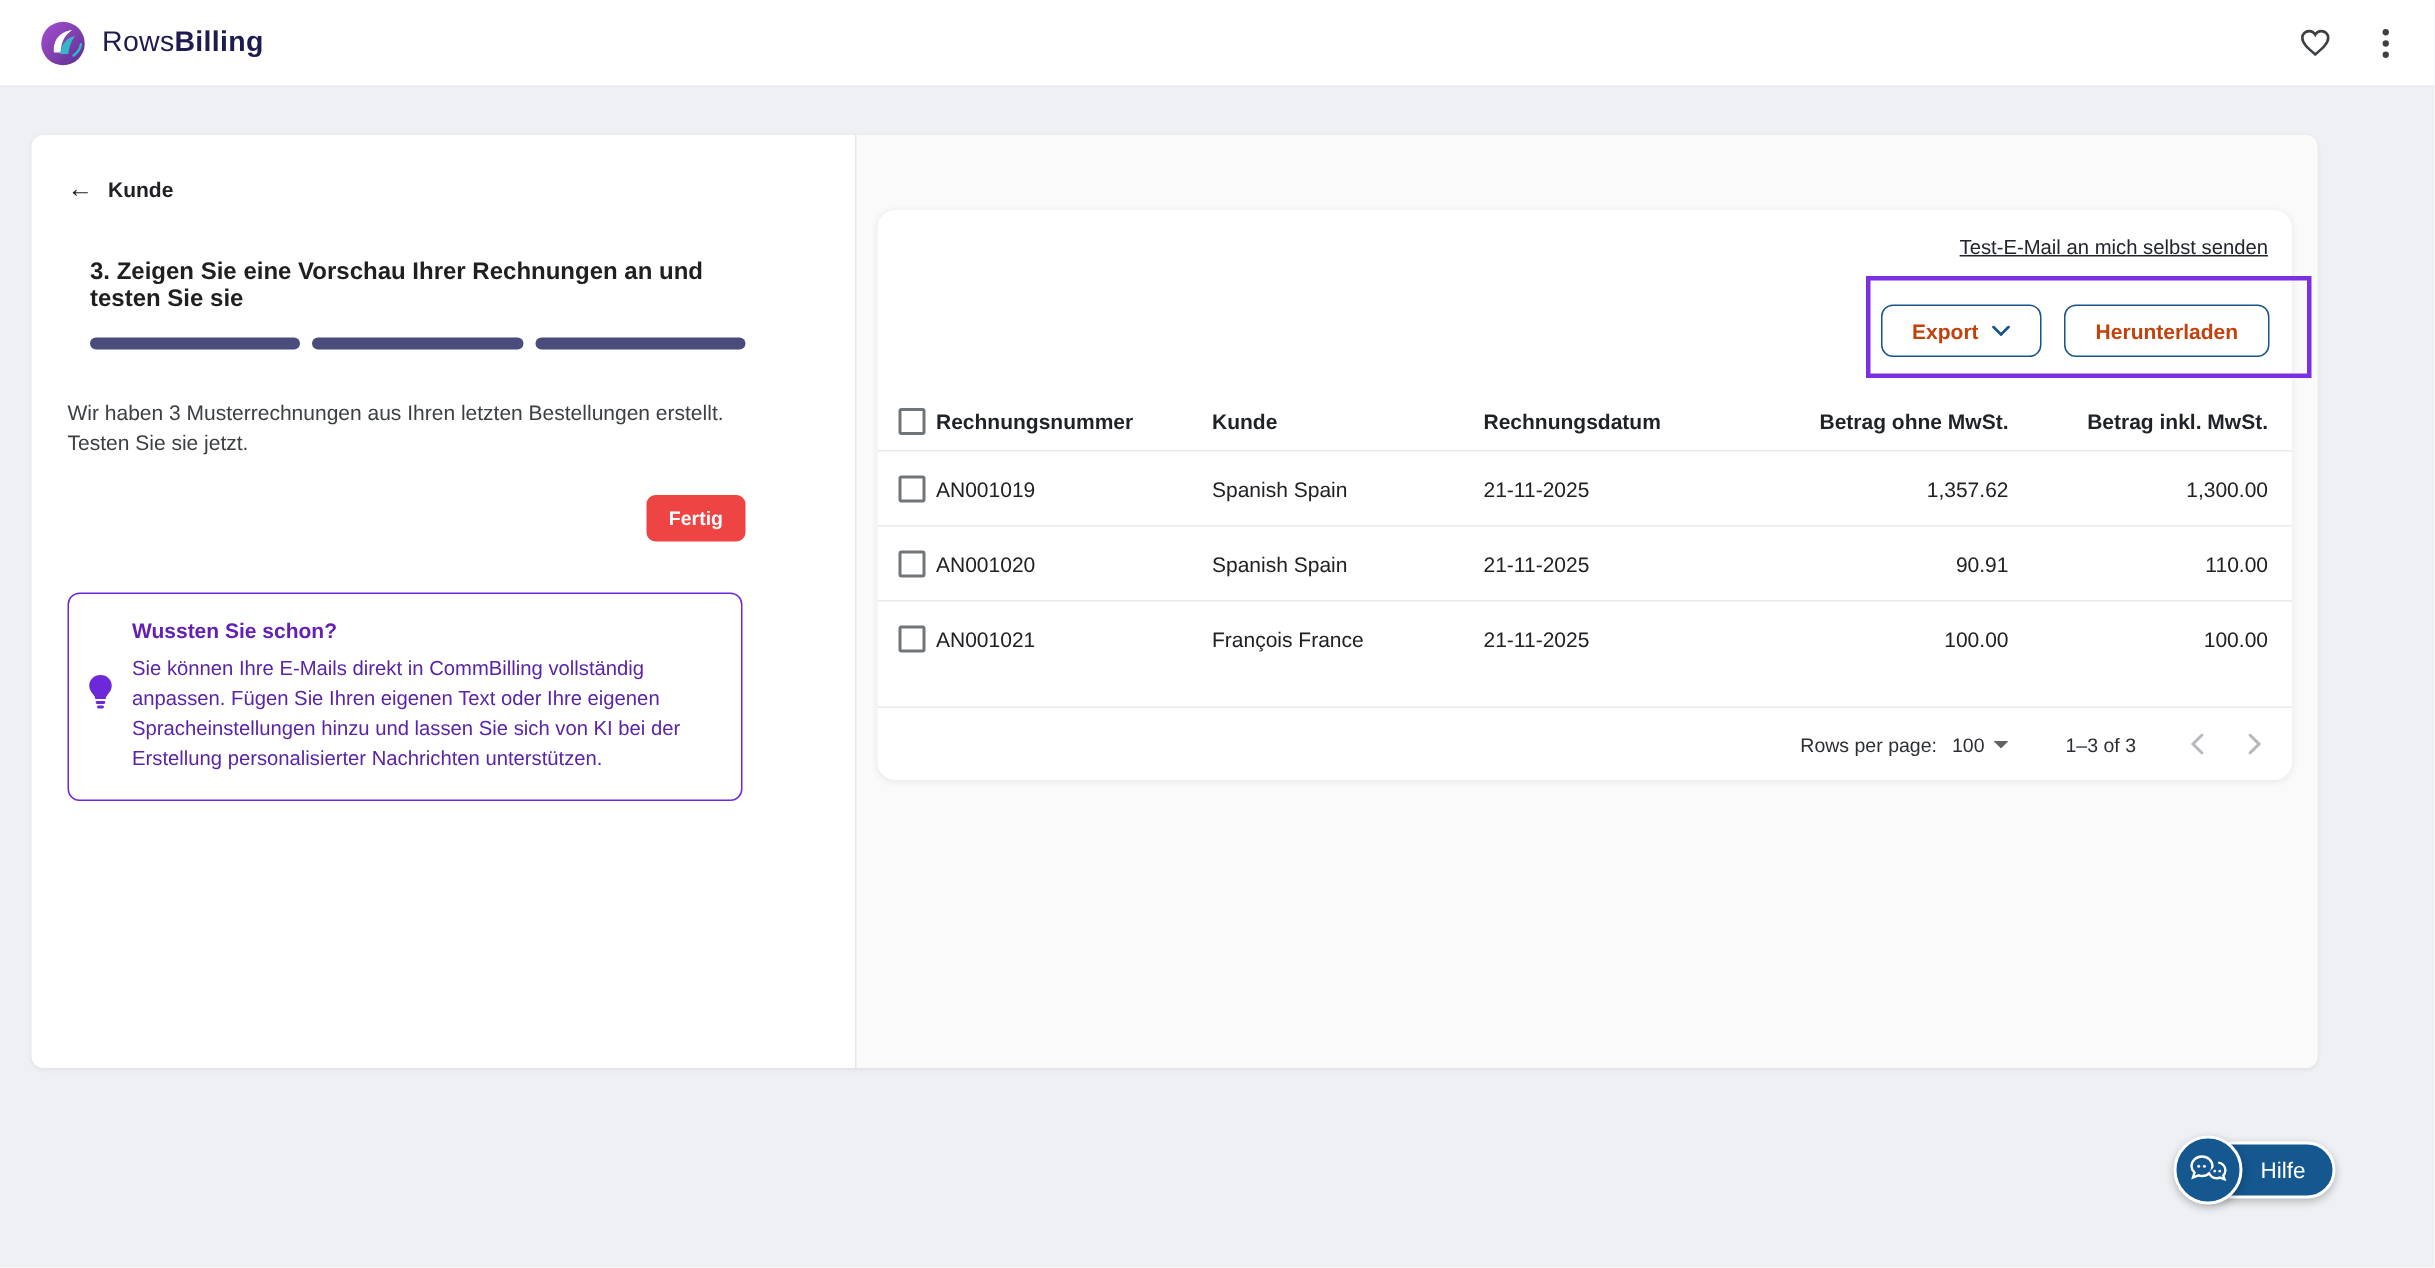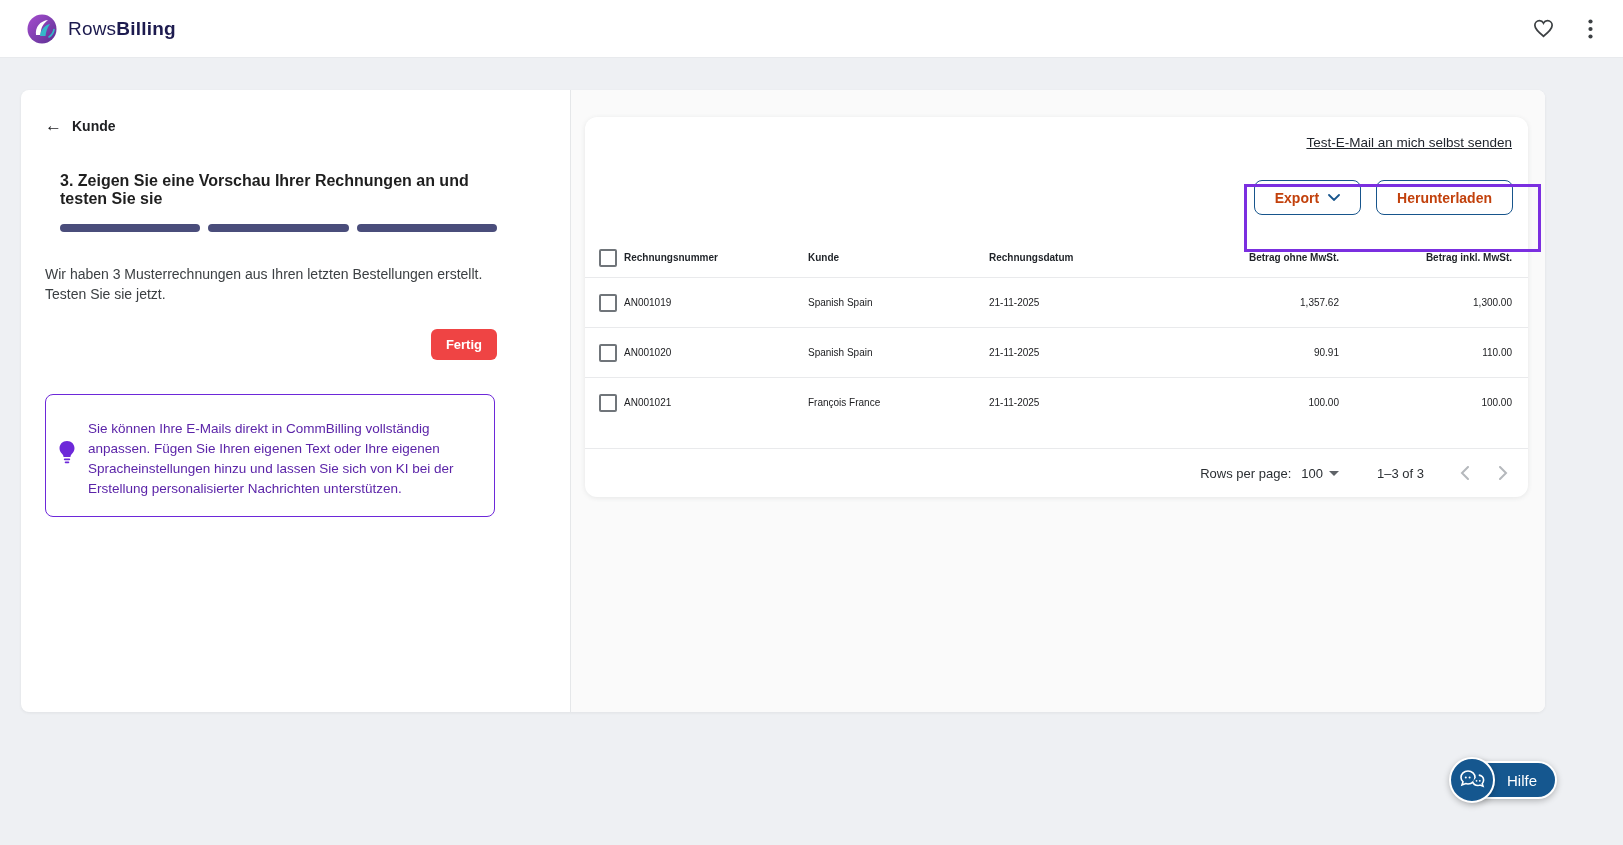--- a/index.html
+++ b/index.html
@@ -57,42 +57,42 @@
     padding:16px 16px 16px 10px;
     display:flex; align-items:center; gap:10px;
   }
   .tip-icon { flex-shrink:0; align-self:center; }
   .tip-title { font-size:14px; font-weight:bold; color:#6420b4; }
   .tip-body { margin-top:8px; font-size:13.5px; line-height:1.5; color:#5b24a8; }
 
   
   .right-pane { flex:1; background:#fafafa; border-left:1px solid #e5e7e9; position:relative; }
   .invoice-card {
-    position:absolute; left:14px; top:27px; width:943px; height:380px;
+    position:absolute; left:14px; top:50px; width:943px; height:380px;
     background:#ffffff; border-radius:12px;
     box-shadow:0 1px 5px rgba(60,64,67,.1);
     display:flex; flex-direction:column;
   }
   .link-row { padding:16px 16px 0 0; text-align:right; }
   .test-email-link { font-size:13.5px; color:#21262e; text-decoration:underline; cursor:pointer; }
   .btn-row { margin-top:29px; display:flex; justify-content:flex-end; gap:15px; padding-right:15px; }
   .outline-btn {
     height:35px; background:#ffffff; border:1px solid #17558c; border-radius:8px;
     color:#c2410c; font-family:inherit; font-size:14px; font-weight:bold;
     padding:0 20px; cursor:pointer; display:inline-flex; align-items:center; gap:9px;
   }
 
   
   .annotation-rect {
     position:absolute; left:1244px; top:184px; width:297px; height:68px;
     border:3px solid #7b2fe0; pointer-events:none; z-index:5;
   }
 
   
-  .inv-table { margin-top:23px; width:100%; font-size:10px; }
+  .inv-table { margin-top:23px; width:100%; font-size:14px; }
   .tr { display:grid; grid-template-columns:39px 184px 181px 166px 200px 1fr; align-items:center; }
   .tr.head { height:39px; font-weight:bold; color:#1f2328; }
   .tr.row { height:50px; border-top:1px solid #e9eaec; color:#202124; }
   .cell-check { padding-left:14px; display:flex; align-items:center; }
   .checkbox {
     width:18px; height:18px; border:2px solid #70757a; border-radius:2px;
     background:transparent; cursor:pointer; padding:0;
   }
   .num { text-align:right; padding-right:16px; }
 
@@ -186,20 +186,21 @@
 
       <div class="tip-box">
         <span class="tip-icon">
           <svg width="22" height="26" viewBox="0 0 22 26" fill="#6d28d9">
             <path d="M11 1 C6.6 1 3.5 4.2 3.5 8.2 C3.5 10.7 4.8 12.4 6 13.8 C6.9 14.9 7.5 15.8 7.5 17 L14.5 17 C14.5 15.8 15.1 14.9 16 13.8 C17.2 12.4 18.5 10.7 18.5 8.2 C18.5 4.2 15.4 1 11 1 Z"></path>
             <rect x="7.8" y="18.4" width="6.4" height="1.9" rx="0.95"></rect>
             <rect x="8.7" y="21.4" width="4.6" height="1.9" rx="0.95"></rect>
           </svg>
         </span>
         <div>
+          <div class="tip-title">Wussten Sie schon?</div>
           <div class="tip-body">Sie können Ihre E-Mails direkt in CommBilling vollständig anpassen. Fügen Sie Ihren eigenen Text oder Ihre eigenen Spracheinstellungen hinzu und lassen Sie sich von KI bei der Erstellung personalisierter Nachrichten unterstützen.</div>
         </div>
       </div>
     </div>
   </div>
 
   <div class="right-pane">
     <div class="invoice-card">
 
       <div class="link-row">

